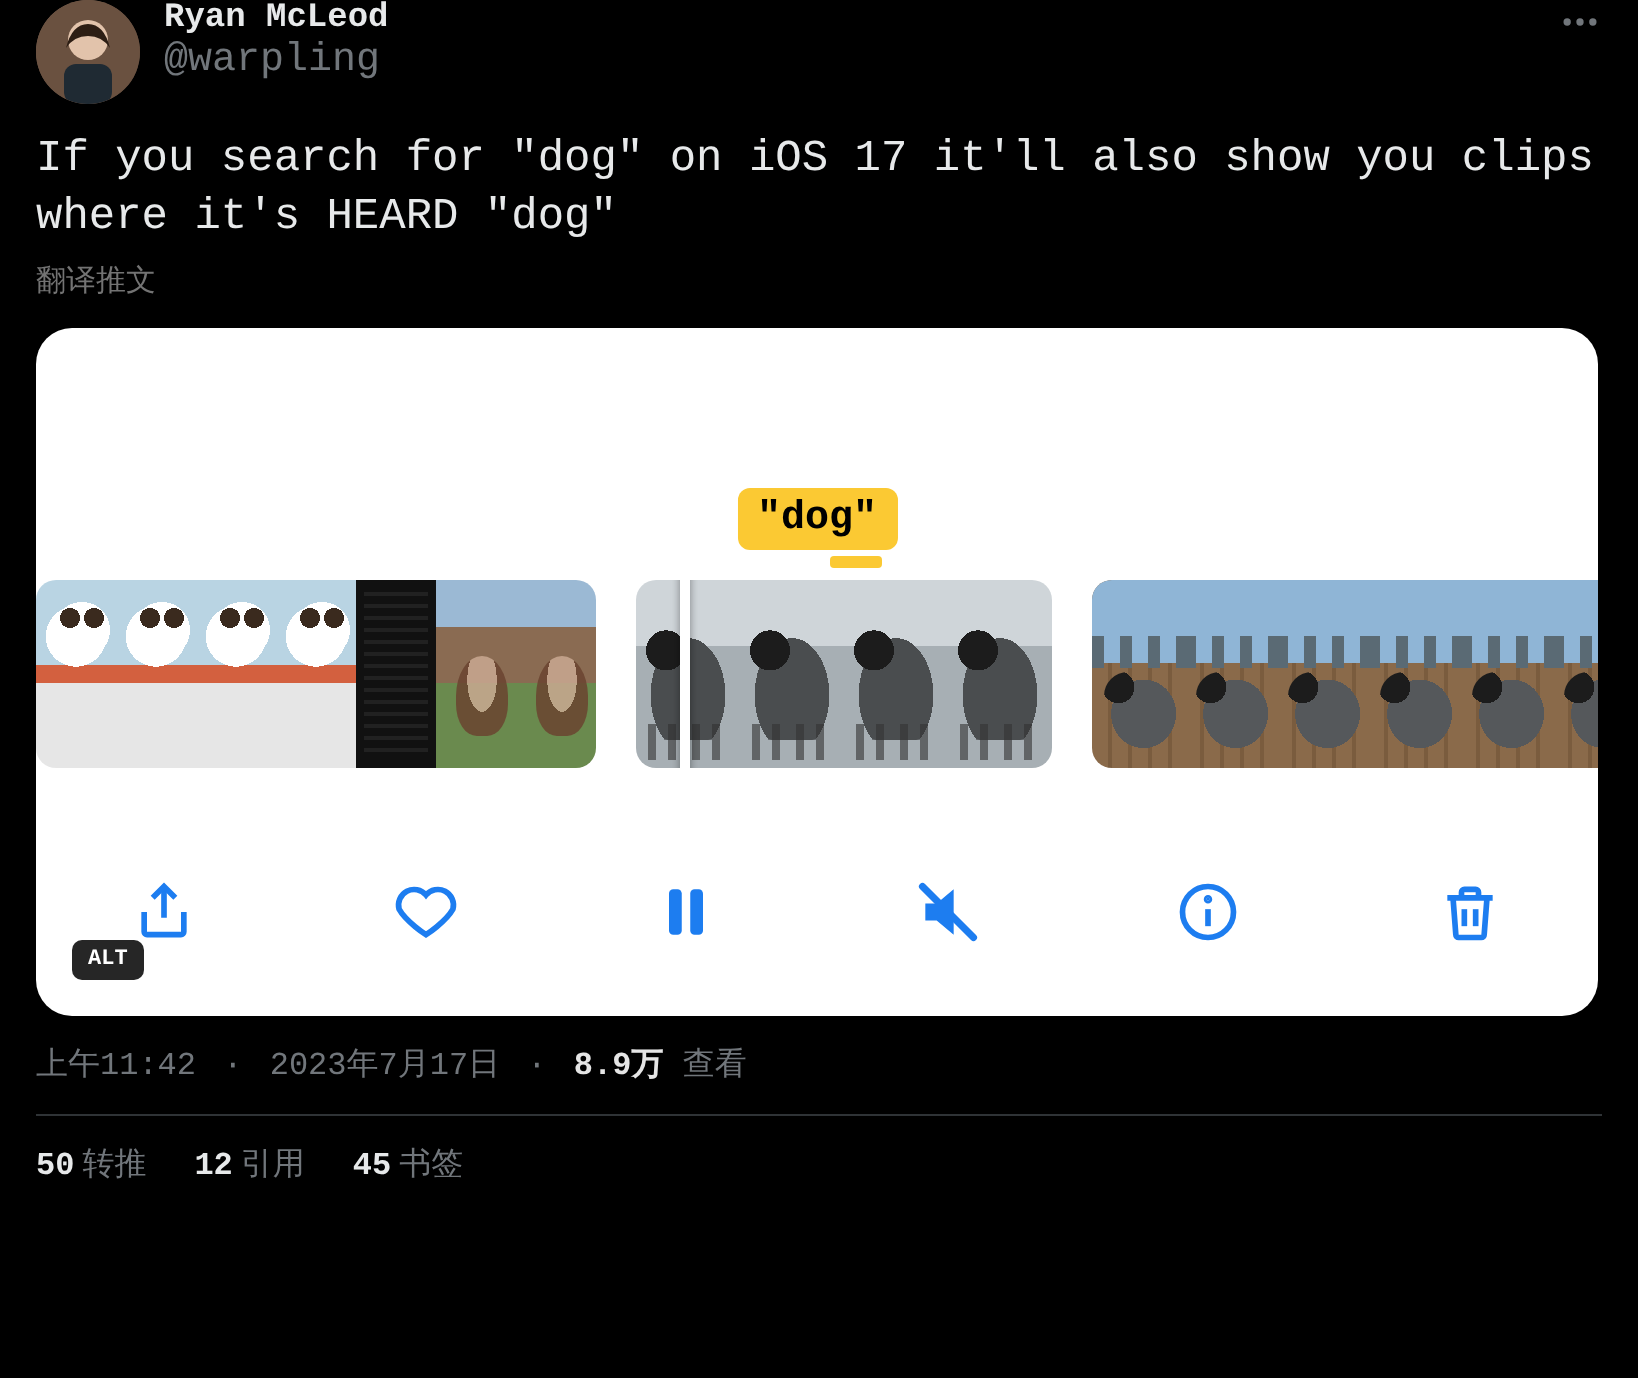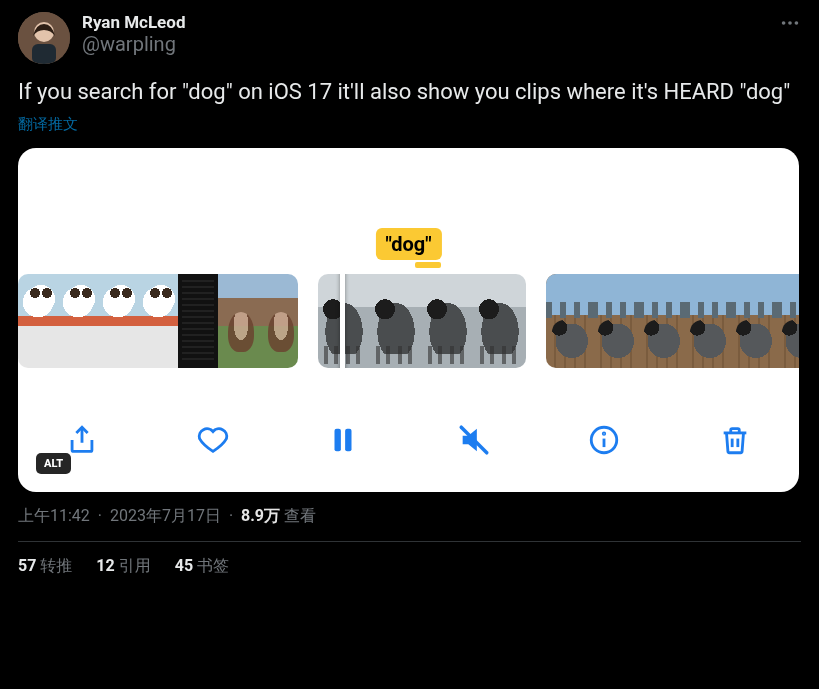--- a/index.html
+++ b/index.html
@@ -5,21 +5,22 @@
   * { margin: 0; padding: 0; box-sizing: border-box; }
   body {
     background: #000;
     font-family: -apple-system, BlinkMacSystemFont, "Segoe UI", Roboto, Helvetica, Arial, sans-serif;
     color: #e7e9ea;
     width: 819px;
     height: 689px;
     overflow: hidden;
   }
   .tweet {
-    padding: 12px 18px;
+    padding: 0 18px;
+    font-family: Liberation Mono, monospace;
   }
   .header {
     display: flex;
     align-items: flex-start;
     position: relative;
   }
   .avatar {
     width: 52px; height: 52px;
     border-radius: 50%;
     overflow: hidden;
@@ -48,21 +49,21 @@
   .more-btn svg { width: 22px; height: 22px; }
   .tweet-body {
     margin-top: 14px;
     font-size: 22px;
     line-height: 1.3;
     color: #e7e9ea;
   }
   .translate-link {
     display: inline-block;
     margin-top: 8px;
-    color: #0369a1;
+    color: #737373;
     font-size: 15px;
     cursor: pointer;
   }
   .media-card {
     margin-top: 14px;
     background: #fff;
     border-radius: 18px;
     width: 781px;
     height: 344px;
     position: relative;
@@ -373,21 +374,21 @@
     <span>2023年7月17日</span>
     <span class="sep">·</span>
     <span class="views-count">8.9万</span>
     <span>查看</span>
   </div>
 
   <div class="divider"></div>
 
   <div class="stats-row">
     <span class="stat">
-      <span class="num">57</span><span>转推</span>
+      <span class="num">50</span><span>转推</span>
     </span>
     <span class="stat">
       <span class="num">12</span><span>引用</span>
     </span>
     <span class="stat">
       <span class="num">45</span><span>书签</span>
     </span>
   </div>
 
 </div>

